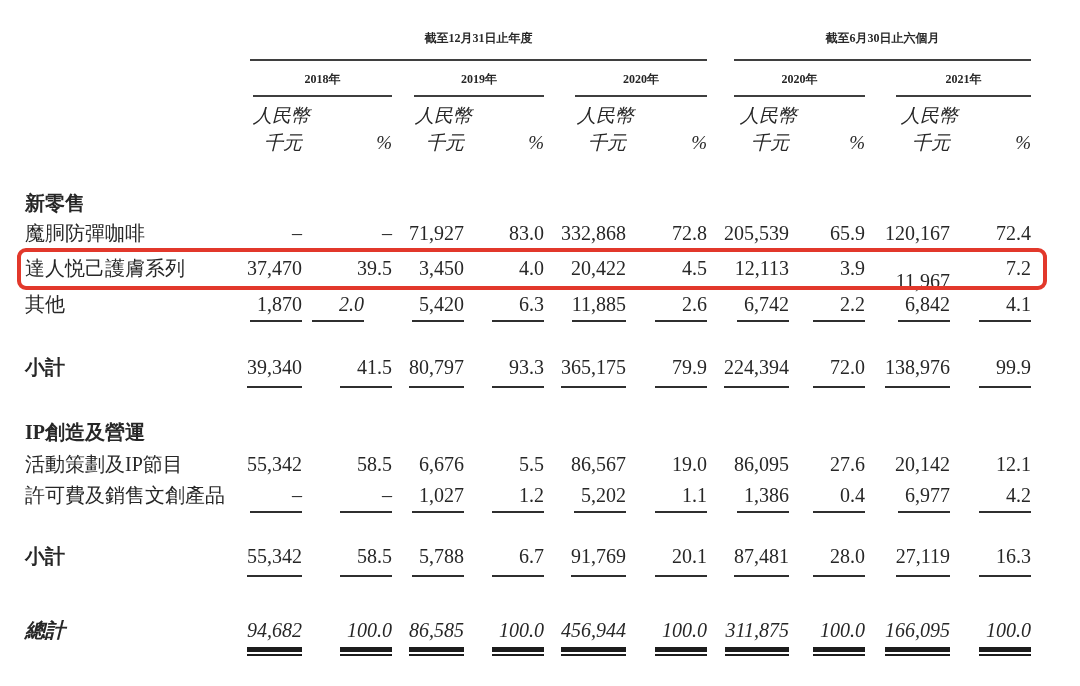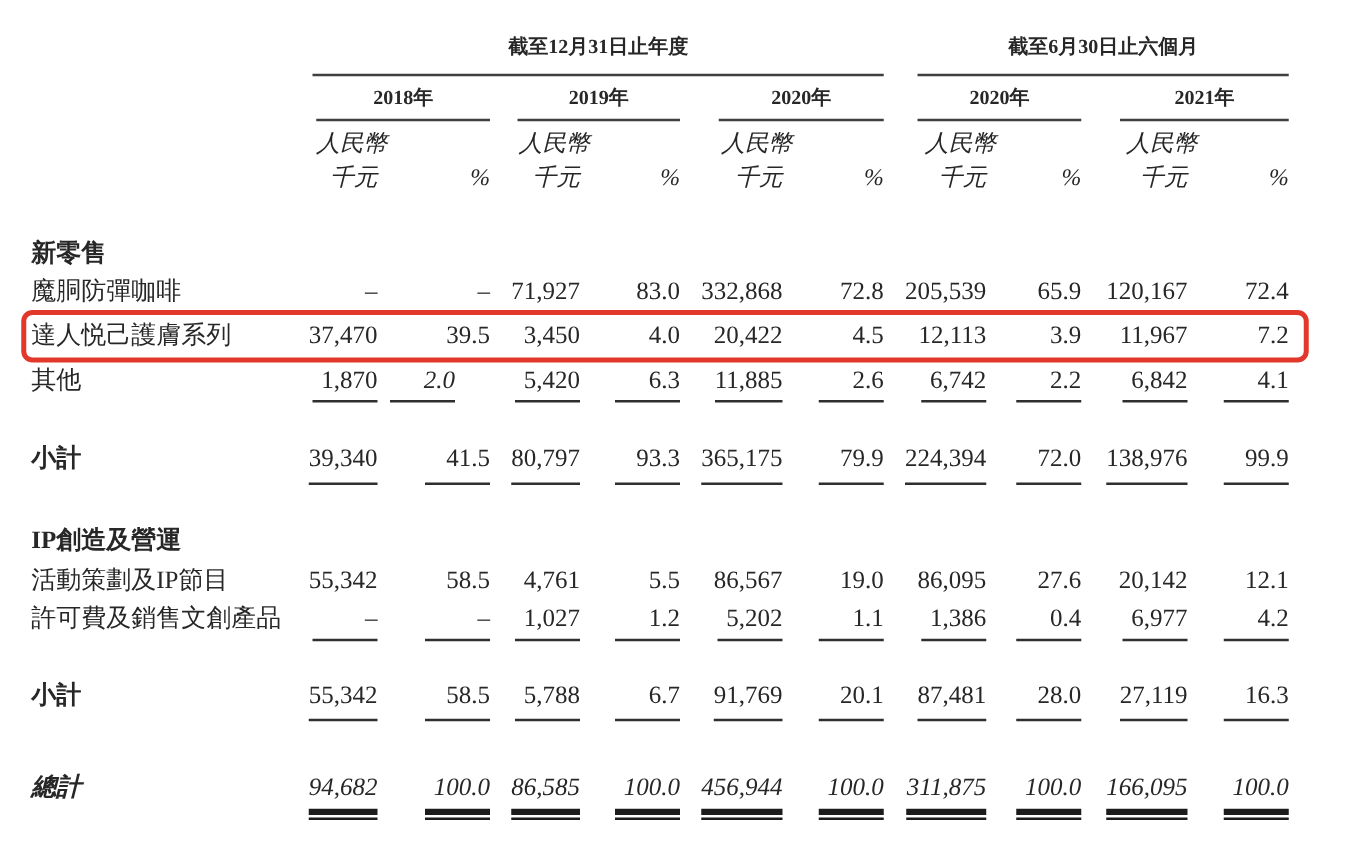--- a/index.html
+++ b/index.html
@@ -8,21 +8,21 @@
     width:1080px;height:686px;
     background:#ffffff;
     overflow:hidden;
     font-family:"Liberation Serif","DejaVu Serif",serif;
     color:#272727;
   }
   .abs{position:absolute;}
   .bold{font-weight:bold;text-align:center;}
   .ital{font-style:italic;}
   .center{text-align:center;}
-  .fs{font-size:16px;line-height:24px;white-space:nowrap;}
+  .fs{font-size:12px;line-height:24px;white-space:nowrap;}
   .unit{font-size:19px;line-height:24px;white-space:nowrap;}
   .hline{position:absolute;height:2px;background:#3f3f3f;}
   .thead,.tbody{position:absolute;left:0;top:0;width:1080px;height:686px;}
   .row{position:absolute;left:0;width:1080px;height:26px;}
   .cell{position:absolute;top:0;white-space:nowrap;font-size:20px;line-height:26px;}
   .cell.lab{left:25px;}
   .cell.val{text-align:right;}
   .num{display:inline-block;min-width:52px;text-align:right;}
   .u-single .num{border-bottom:2px solid #2f2f2f;margin-left:32px;}
   .pb3 .num{padding-bottom:3px;}
@@ -92,21 +92,21 @@
       <div class="row" style="top: 255px;">
         <div class="cell lab">達人悦己護膚系列</div>
         <div class="cell val" style="right: 778px;"><span class="num">37,470</span></div>
         <div class="cell val" style="right: 688px;"><span class="num">39.5</span></div>
         <div class="cell val" style="right: 616px;"><span class="num">3,450</span></div>
         <div class="cell val" style="right: 536px;"><span class="num">4.0</span></div>
         <div class="cell val" style="right: 454px;"><span class="num">20,422</span></div>
         <div class="cell val" style="right: 373px;"><span class="num">4.5</span></div>
         <div class="cell val" style="right: 291px;"><span class="num">12,113</span></div>
         <div class="cell val" style="right: 215px;"><span class="num">3.9</span></div>
-        <div class="cell val" style="right: 130px;"><span class="num">11,967</span></div>
+        <div class="cell val" style="right: 130px; margin-top: 13px;"><span class="num">11,967</span></div>
         <div class="cell val" style="right: 49px;"><span class="num">7.2</span></div>
       </div>
       <div class="row u-single pb3" style="top: 291px;">
         <div class="cell lab">其他</div>
         <div class="cell val" style="right: 778px;"><span class="num">1,870</span></div>
         <div class="cell val" style="right: 716px; font-style: italic;"><span class="num">2.0</span></div>
         <div class="cell val" style="right: 616px;"><span class="num">5,420</span></div>
         <div class="cell val" style="right: 536px;"><span class="num">6.3</span></div>
         <div class="cell val" style="right: 454px;"><span class="num">11,885</span></div>
         <div class="cell val" style="right: 373px;"><span class="num">2.6</span></div>
@@ -128,21 +128,21 @@
         <div class="cell val" style="right: 130px;"><span class="num">138,976</span></div>
         <div class="cell val" style="right: 49px;"><span class="num">99.9</span></div>
       </div>
       <div class="row" style="top: 419px;">
         <div class="cell lab bold">IP創造及營運</div>
       </div>
       <div class="row" style="top: 451px;">
         <div class="cell lab">活動策劃及IP節目</div>
         <div class="cell val" style="right: 778px;"><span class="num">55,342</span></div>
         <div class="cell val" style="right: 688px;"><span class="num">58.5</span></div>
-        <div class="cell val" style="right: 616px;"><span class="num">4,761</span></div>
+        <div class="cell val" style="right: 616px;"><span class="num">6,676</span></div>
         <div class="cell val" style="right: 536px;"><span class="num">5.5</span></div>
         <div class="cell val" style="right: 454px;"><span class="num">86,567</span></div>
         <div class="cell val" style="right: 373px;"><span class="num">19.0</span></div>
         <div class="cell val" style="right: 291px;"><span class="num">86,095</span></div>
         <div class="cell val" style="right: 215px;"><span class="num">27.6</span></div>
         <div class="cell val" style="right: 130px;"><span class="num">20,142</span></div>
         <div class="cell val" style="right: 49px;"><span class="num">12.1</span></div>
       </div>
       <div class="row u-single pb3" style="top: 482px;">
         <div class="cell lab">許可費及銷售文創產品</div>

